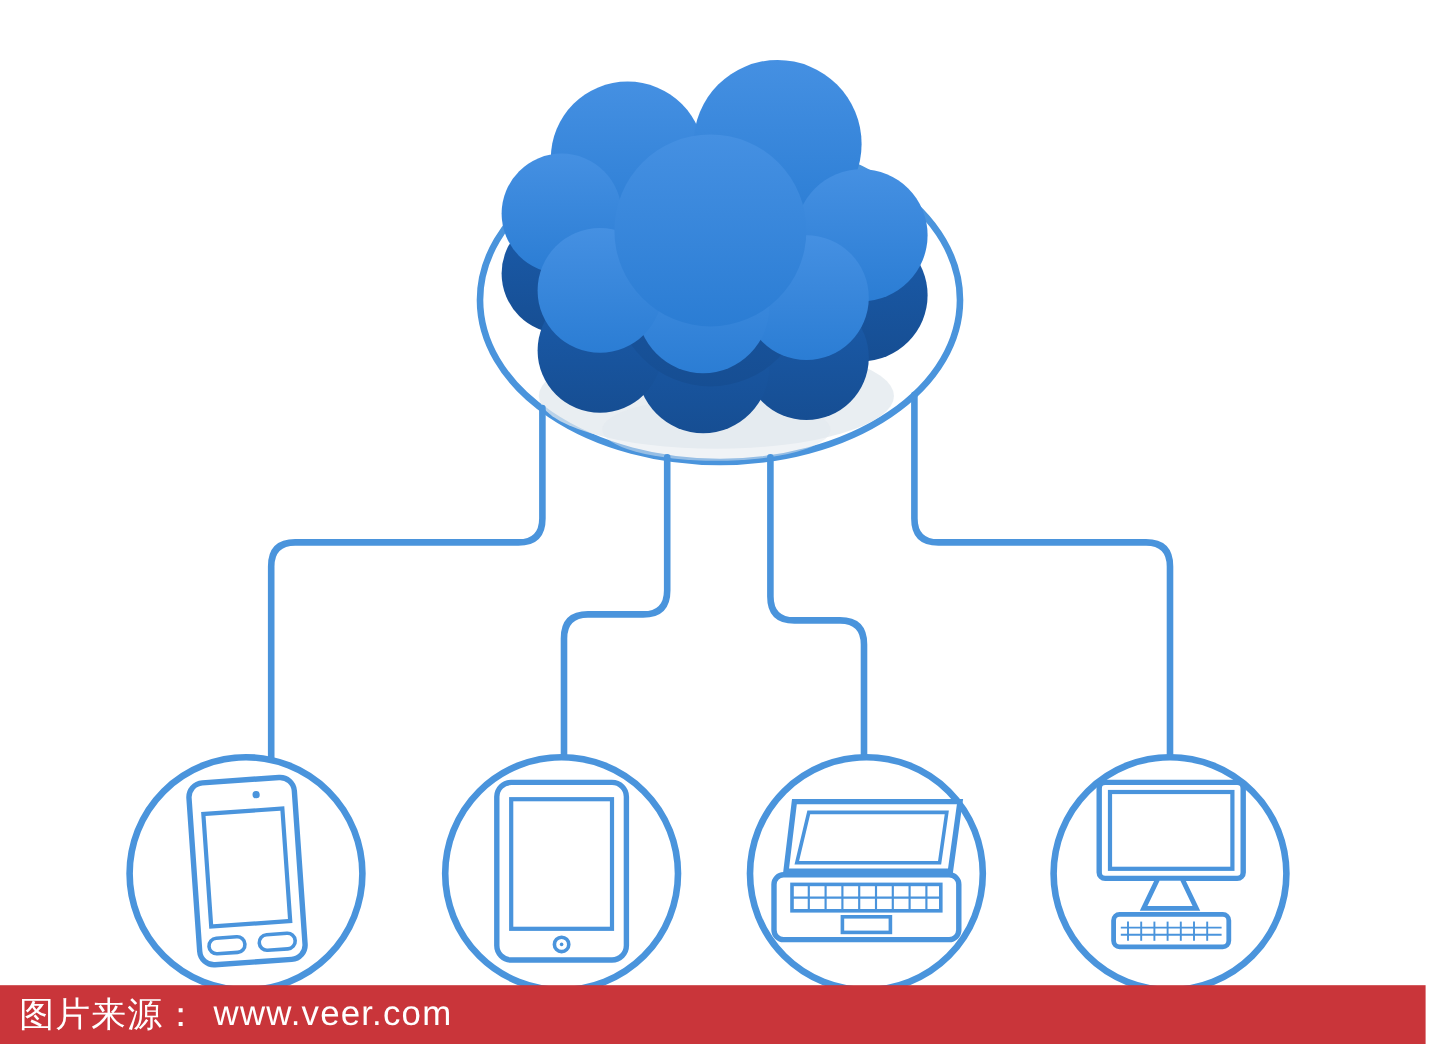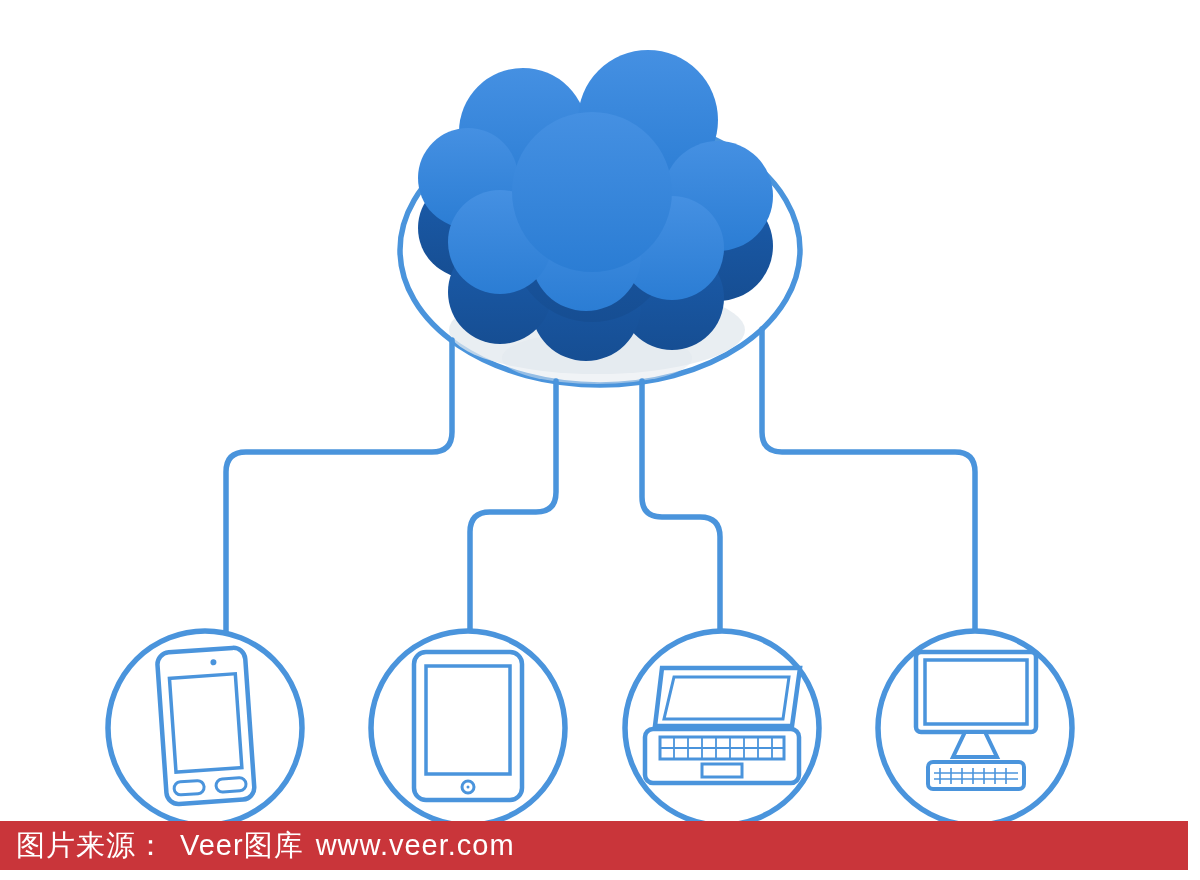--- a/index.html
+++ b/index.html
@@ -147,17 +147,16 @@
         <line x1="995" y1="768" x2="995" y2="784"></line>
         <line x1="1006" y1="768" x2="1006" y2="784"></line>
         <line x1="934" y1="773" x2="1018" y2="773"></line>
         <line x1="934" y1="779" x2="1018" y2="779"></line>
       </g>
     </g>
   </svg>
 
   <div class="watermark-bar">
     <span class="wm-source">图片来源：</span>
-    <span class="wm-brand">Veer图库</span>
     <span class="wm-url">www.veer.com</span>
   </div>
 
 </div>
 
 </body></html>

